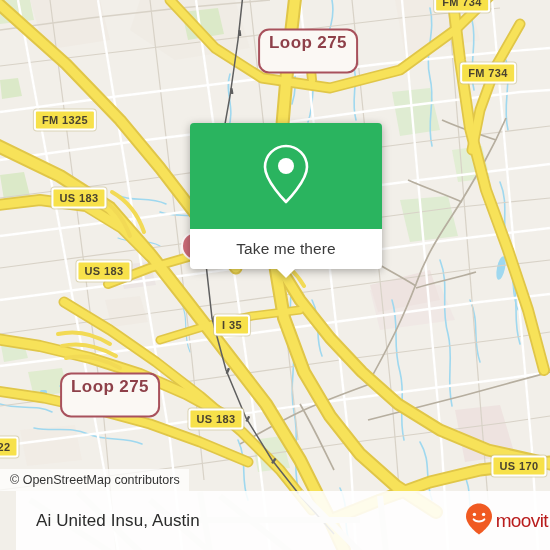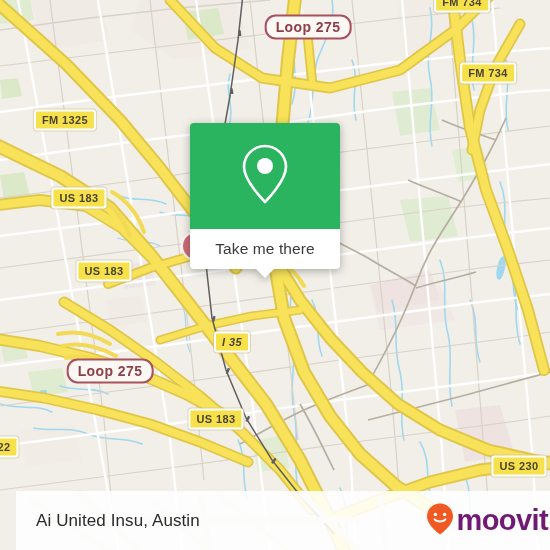--- a/index.html
+++ b/index.html
@@ -51,43 +51,44 @@
     color: #4a4330;
     font-size: 11px;
     padding: 2px 6px 3px 6px;
     box-shadow: 0 0 0 1px rgba(200,190,140,.55);
   }
   .shield.pill {
     background: #fbf8f4;
     border: 2px solid #a8515c;
     border-radius: 11px;
     color: #8e4049;
-    font-size: 14px;
-    padding: 2px 9px 3px 9px;
+    font-size: 17px;
+    padding: 2px 9px 19px 9px;
+    margin-top: 24px;
   }
 
   
   #poi-marker {
     position: absolute;
     width: 26px;
     height: 26px;
     border-radius: 50%;
     background: #cc6b77;
     border: 2px solid #fdf6f6;
     left: 196px;
     top: 246px;
     transform: translate(-50%, -50%);
   }
 
   
   #popup {
     position: absolute;
     left: 190px;
     top: 123px;
-    width: 150px;
+    width: 192px;
     border-radius: 4px;
     filter: drop-shadow(0 2px 4px rgba(0,0,0,.30));
   }
   #popup-top {
     height: 106px;
     background: #2ab45f;
     border-radius: 4px 4px 0 0;
     display: flex;
     align-items: center;
     justify-content: center;
@@ -149,25 +150,25 @@
     font-size: 17px;
     color: #2b2b2b;
     letter-spacing: .1px;
   }
   #brand {
     display: flex;
     align-items: center;
     gap: 2px;
   }
   #brand-wordmark {
-    font-size: 29px;
-    color: #701a75;
+    font-size: 19px;
+    color: #b91c1c;
     letter-spacing: -0.6px;
     line-height: 1;
-    font-weight: bold;
+    font-weight: normal;
   }
 </style>
 </head>
 <body>
 
 <div id="app">
 
   <div id="map">
     <svg width="550" height="550" viewBox="0 0 550 550" xmlns="http://www.w3.org/2000/svg">
       <defs>
@@ -379,44 +380,47 @@
     </svg>
   </div>
 
   <div id="shields">
     <div class="shield pill" style="left:308px; top:27px;">Loop 275</div>
     <div class="shield sq" style="left:65px;  top:72px;margin-top:48px;">FM 1325</div>
     <div class="shield sq" style="left:462px; top:2px;">FM 734</div>
     <div class="shield sq" style="left:488px; top:73px;">FM 734</div>
     <div class="shield sq" style="left:79px;  top:198px;">US 183</div>
     <div class="shield sq" style="left:104px; top:271px;">US 183</div>
-    <div class="shield sq" style="left:232px; top:342px;font-style:italic;">I 35</div>
+    <div class="shield sq" style="left:232px; top:325px;">I 35</div>
     <div class="shield pill" style="left:110px; top:371px;">Loop 275</div>
     <div class="shield sq" style="left:216px; top:419px;">US 183</div>
     <div class="shield sq" style="left:4px;   top:447px;">22</div>
-    <div class="shield sq" style="left:519px; top:466px;">US 230</div>
+    <div class="shield sq" style="left:519px; top:466px;">US 170</div>
   </div>
 
   <div id="poi-marker"></div>
 
   <div id="popup">
     <div id="popup-top">
       <span>
         <svg width="50" height="62" viewBox="0 0 50 62" xmlns="http://www.w3.org/2000/svg">
           <path d="M25 3 C13.4 3 4 12.4 4 24 C4 38 25 59 25 59 C25 59 46 38 46 24 C46 12.4 36.6 3 25 3 Z" fill="none" stroke="#ffffff" stroke-width="2.6" stroke-linejoin="round"></path>
           <circle cx="25" cy="23" r="8" fill="#ffffff"></circle>
         </svg>
       </span>
     </div>
     <div id="popup-bottom">
       <span id="popup-label">Take me there</span>
       <div id="popup-tail"></div>
     </div>
   </div>
 
+  <div id="attribution">
+    <span>© OpenStreetMap contributors</span>
+  </div>
 
   <div id="bottom-bar">
     <span id="place-title">Ai United Insu, Austin</span>
     <div id="brand">
       <span>
         <svg width="30" height="34" viewBox="0 0 30 34" xmlns="http://www.w3.org/2000/svg">
           <path d="M15 1.5 C7.8 1.5 2 7.3 2 14.5 C2 23.5 15 32.5 15 32.5 C15 32.5 28 23.5 28 14.5 C28 7.3 22.2 1.5 15 1.5 Z" fill="#f05a22"></path>
           <circle cx="10.4" cy="12.4" r="1.7" fill="#ffffff"></circle>
           <circle cx="19.6" cy="12.4" r="1.7" fill="#ffffff"></circle>
           <path d="M9.6 17.2 C11.6 20.2 18.4 20.2 20.4 17.2" fill="none" stroke="#ffffff" stroke-width="1.9" stroke-linecap="round"></path>

